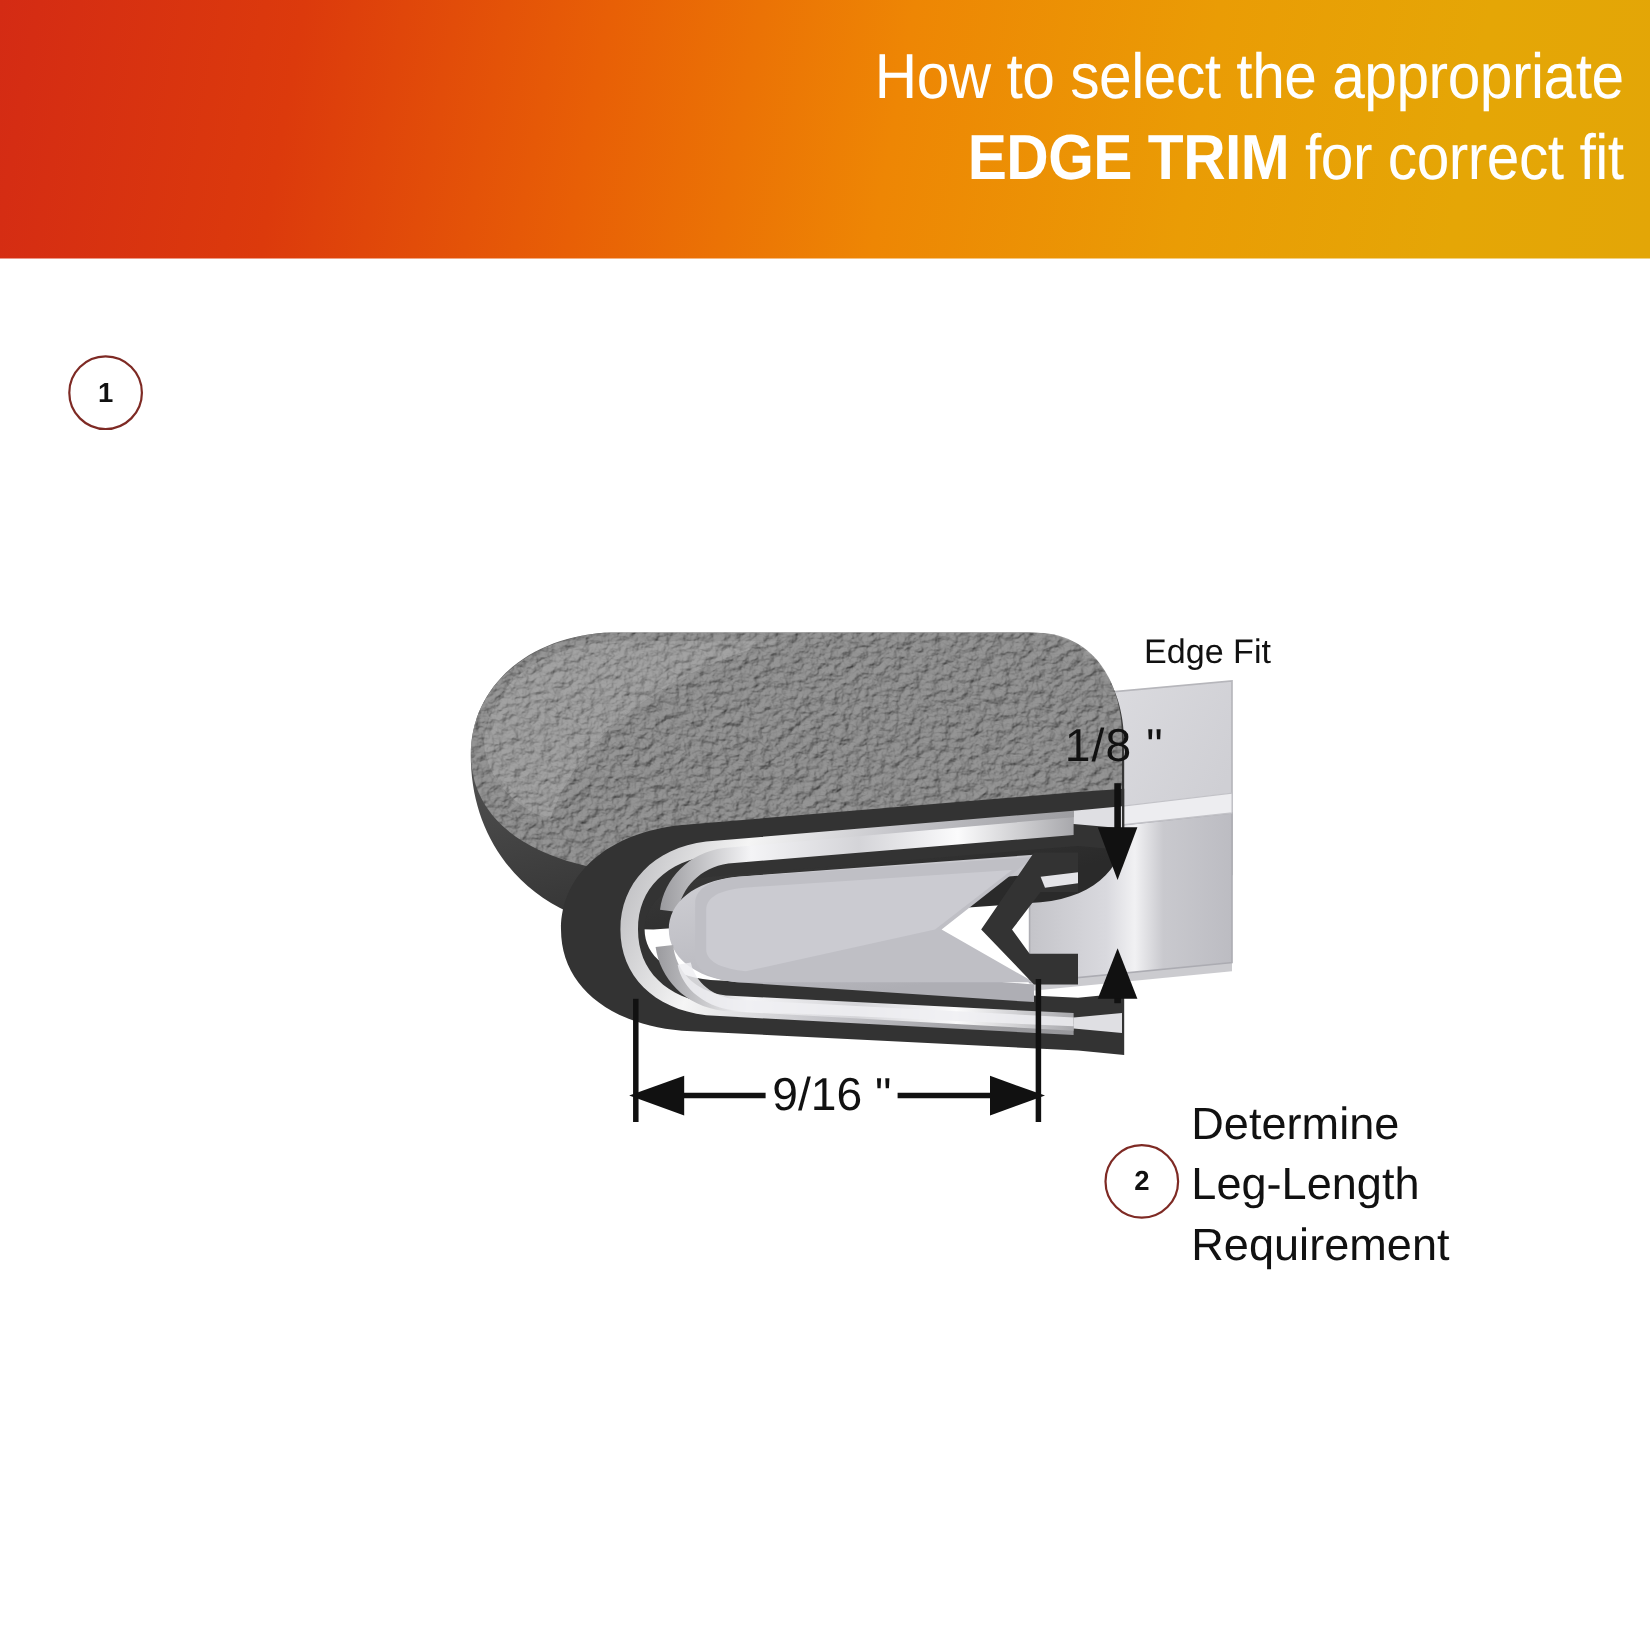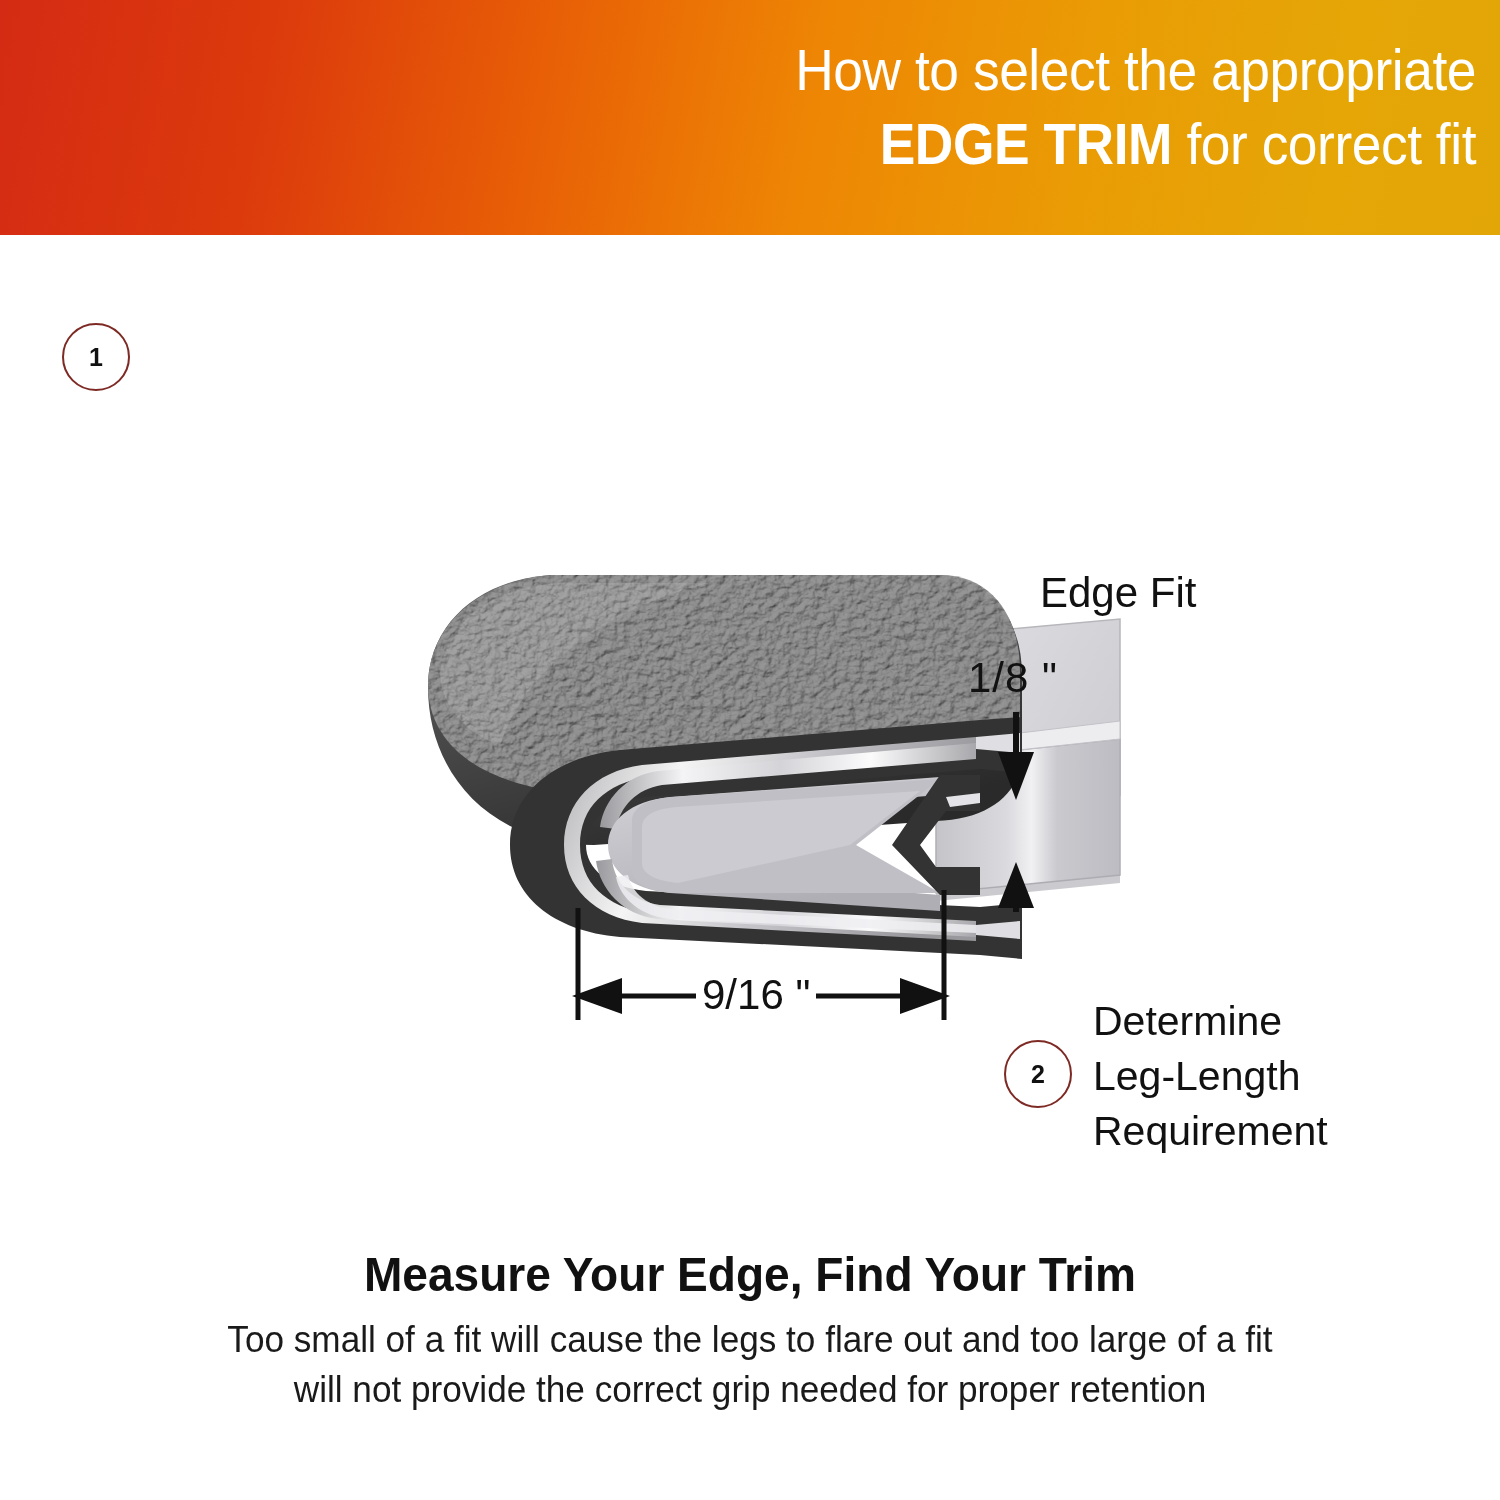--- a/index.html
+++ b/index.html
@@ -97,41 +97,41 @@
     color: #111111;
     font-weight: 400;
     white-space: pre-line;
   }
 
   #step-1 { left: 62px; top: 323px; }
   #step-1 .step-text { margin-left: 36px; margin-top: -8px; }
 
   #step-2 { left: 1004px; top: 1000px; }
   #step-2 .step-badge { margin-top: 40px; }
-  #step-2 .step-text { margin-left: 21px; margin-top: -6px; }
+  #step-2 .step-text { margin-left: 11px; margin-top: -6px; }
 
   
   #illustration {
     position: absolute;
     left: 380px;
     top: 545px;
     width: 760px;
     height: 430px;
   }
   #illustration svg { display: block; }
 
   
   .anno {
     position: absolute;
     font-size: 40px;
     line-height: 46px;
     color: #111111;
     white-space: nowrap;
   }
-  #label-edge-fit { left: 1040px; top: 570px; font-size: 42px; }
+  #label-edge-fit { left: 1040px; top: 570px; font-size: 31px; }
   #label-eighth   { left: 968px;  top: 655px; font-size: 42px; letter-spacing: 1px; }
   #label-ninesix  { left: 696px;  top: 972px; font-size: 42px; letter-spacing: 0px; background: #ffffff; padding: 0 6px; }
   #label-leglen   { left: 615px;  top: 1050px; font-size: 42px; }
 
   
   .dimlayer {
     position: absolute;
     left: 0; top: 0;
     width: 1500px;
     height: 1500px;
@@ -372,19 +372,14 @@
   <div class="anno" id="label-ninesix">9/16 "</div>
 
 
   <div class="step" id="step-2">
     <div class="step-badge">2</div>
     <div class="step-text">Determine
 Leg-Length
 Requirement</div>
   </div>
 
-  <div class="footer">
-    <div class="footer-head">Measure Your Edge, Find Your Trim</div>
-    <div class="footer-sub">Too small of a fit will cause the legs to flare out and too large of a fit
-will not provide the correct grip needed for proper retention</div>
-  </div>
 
 </div>
 
 </body></html>

